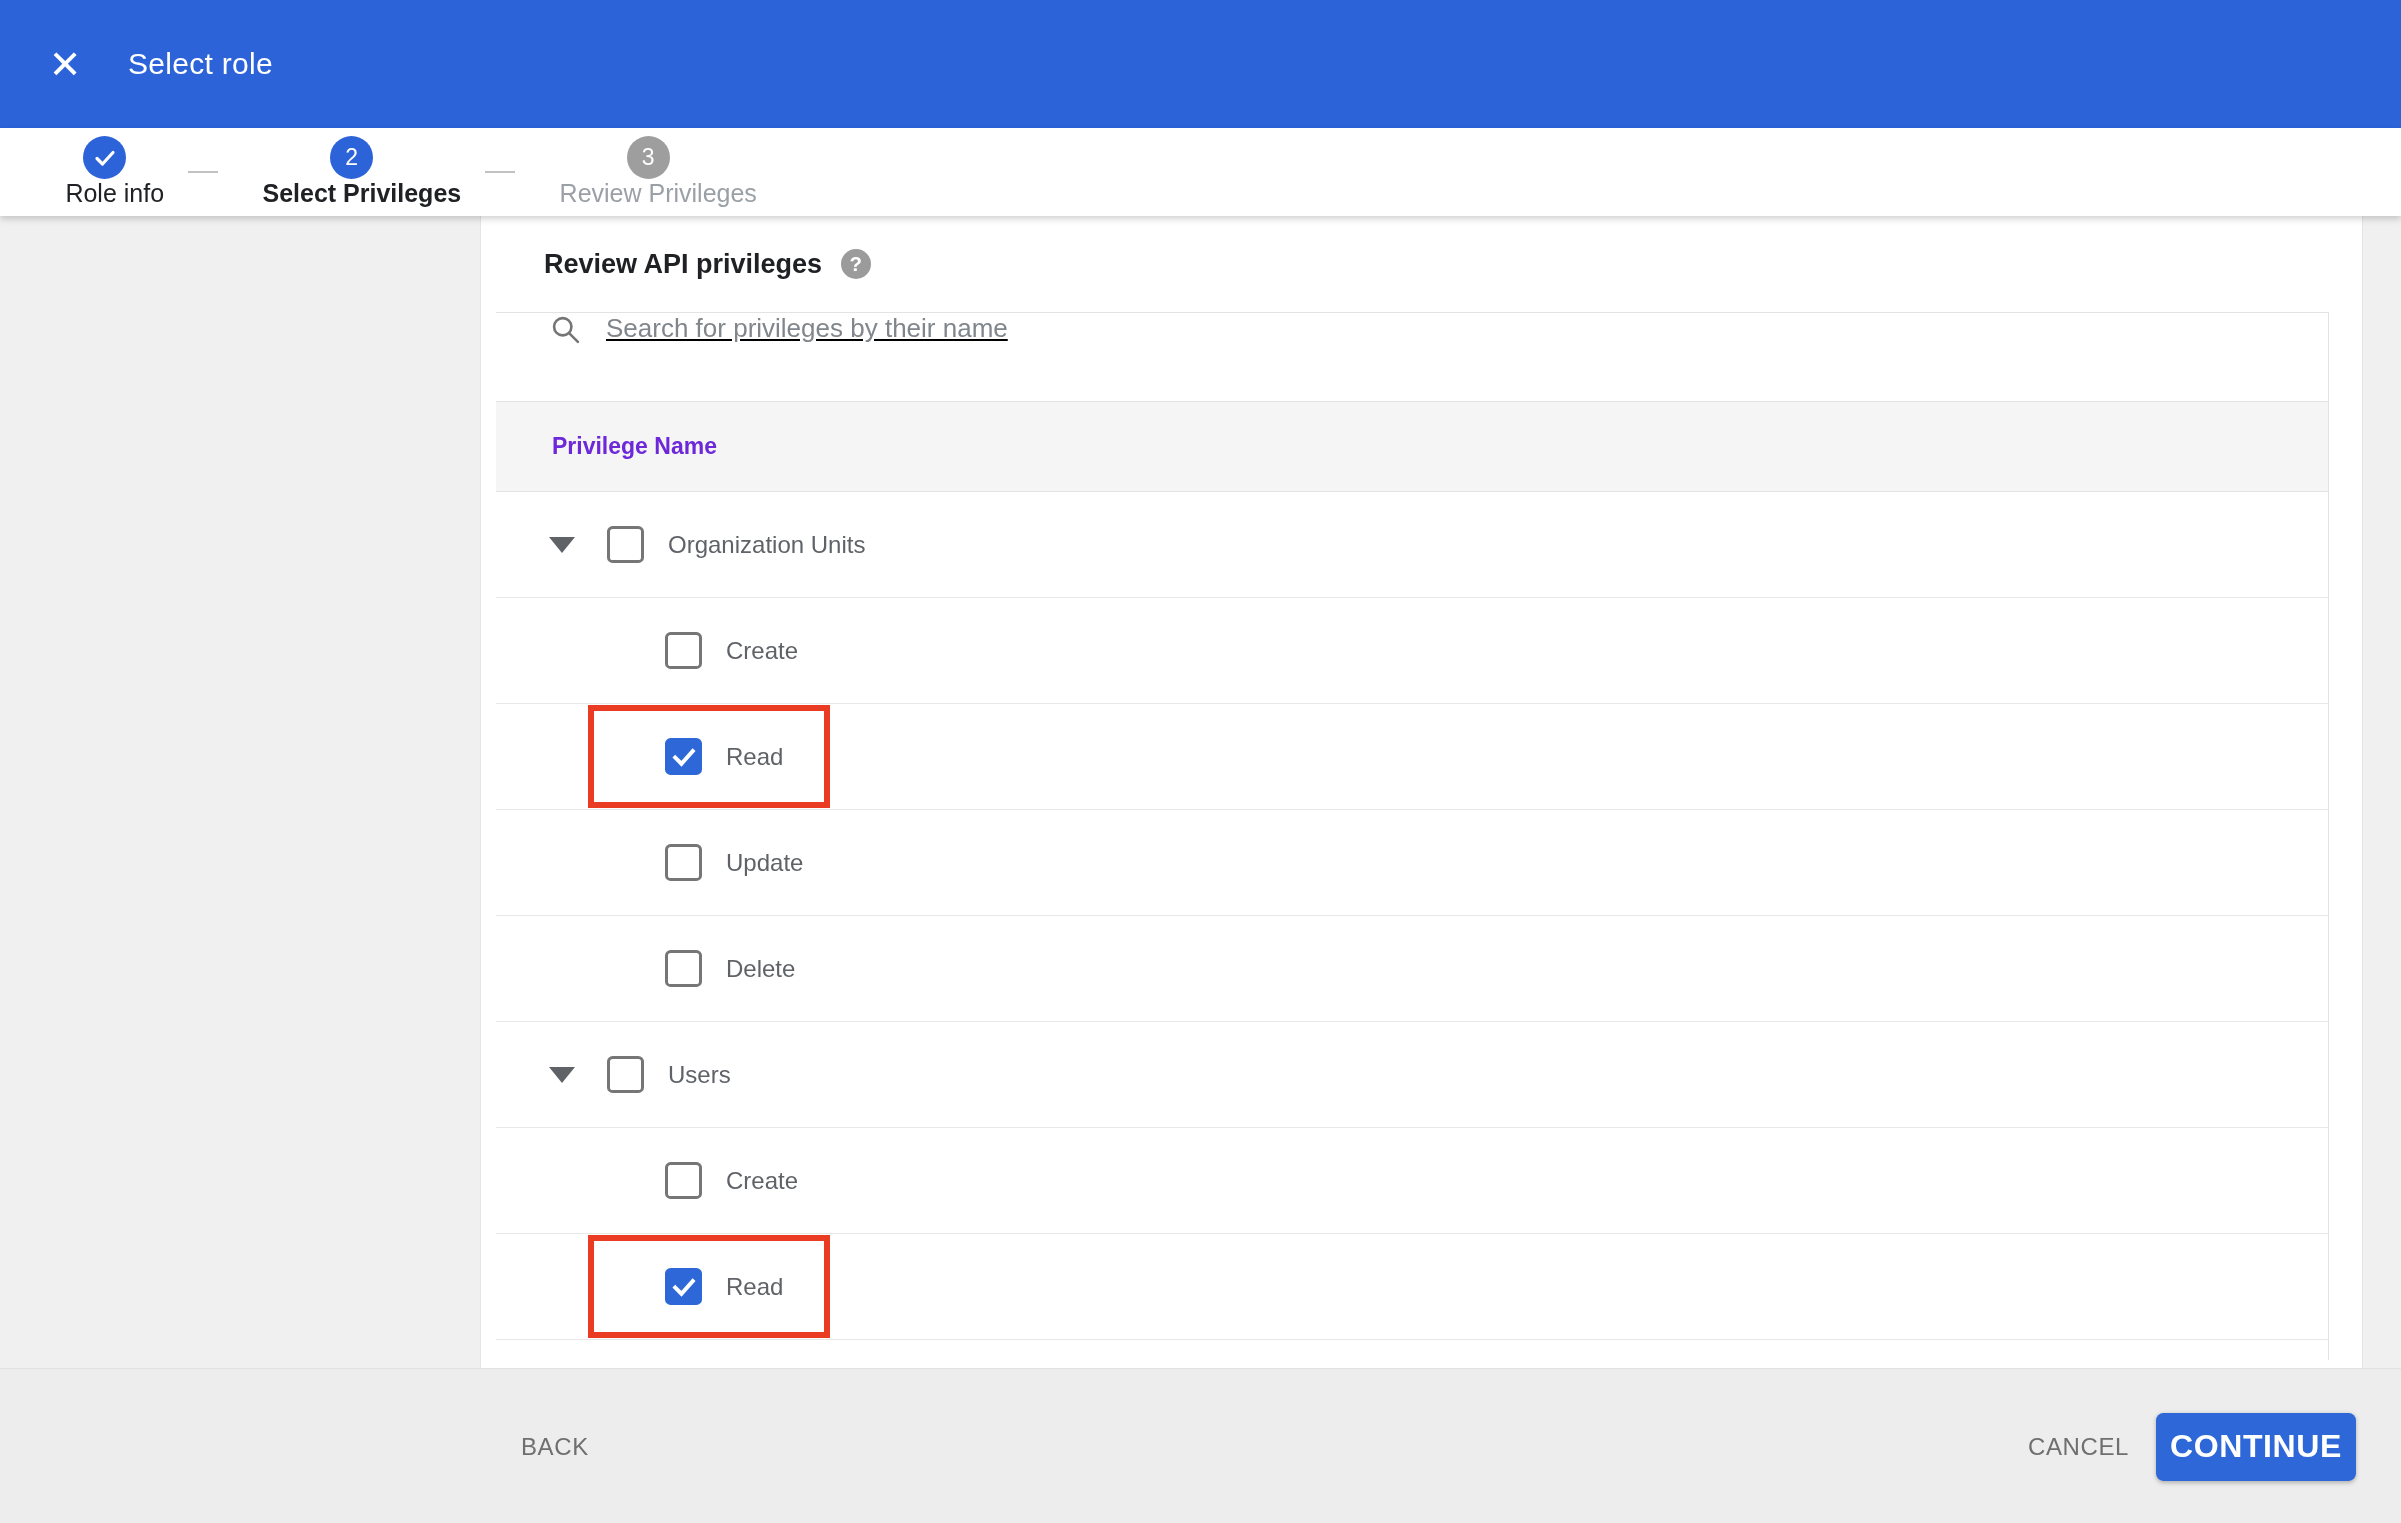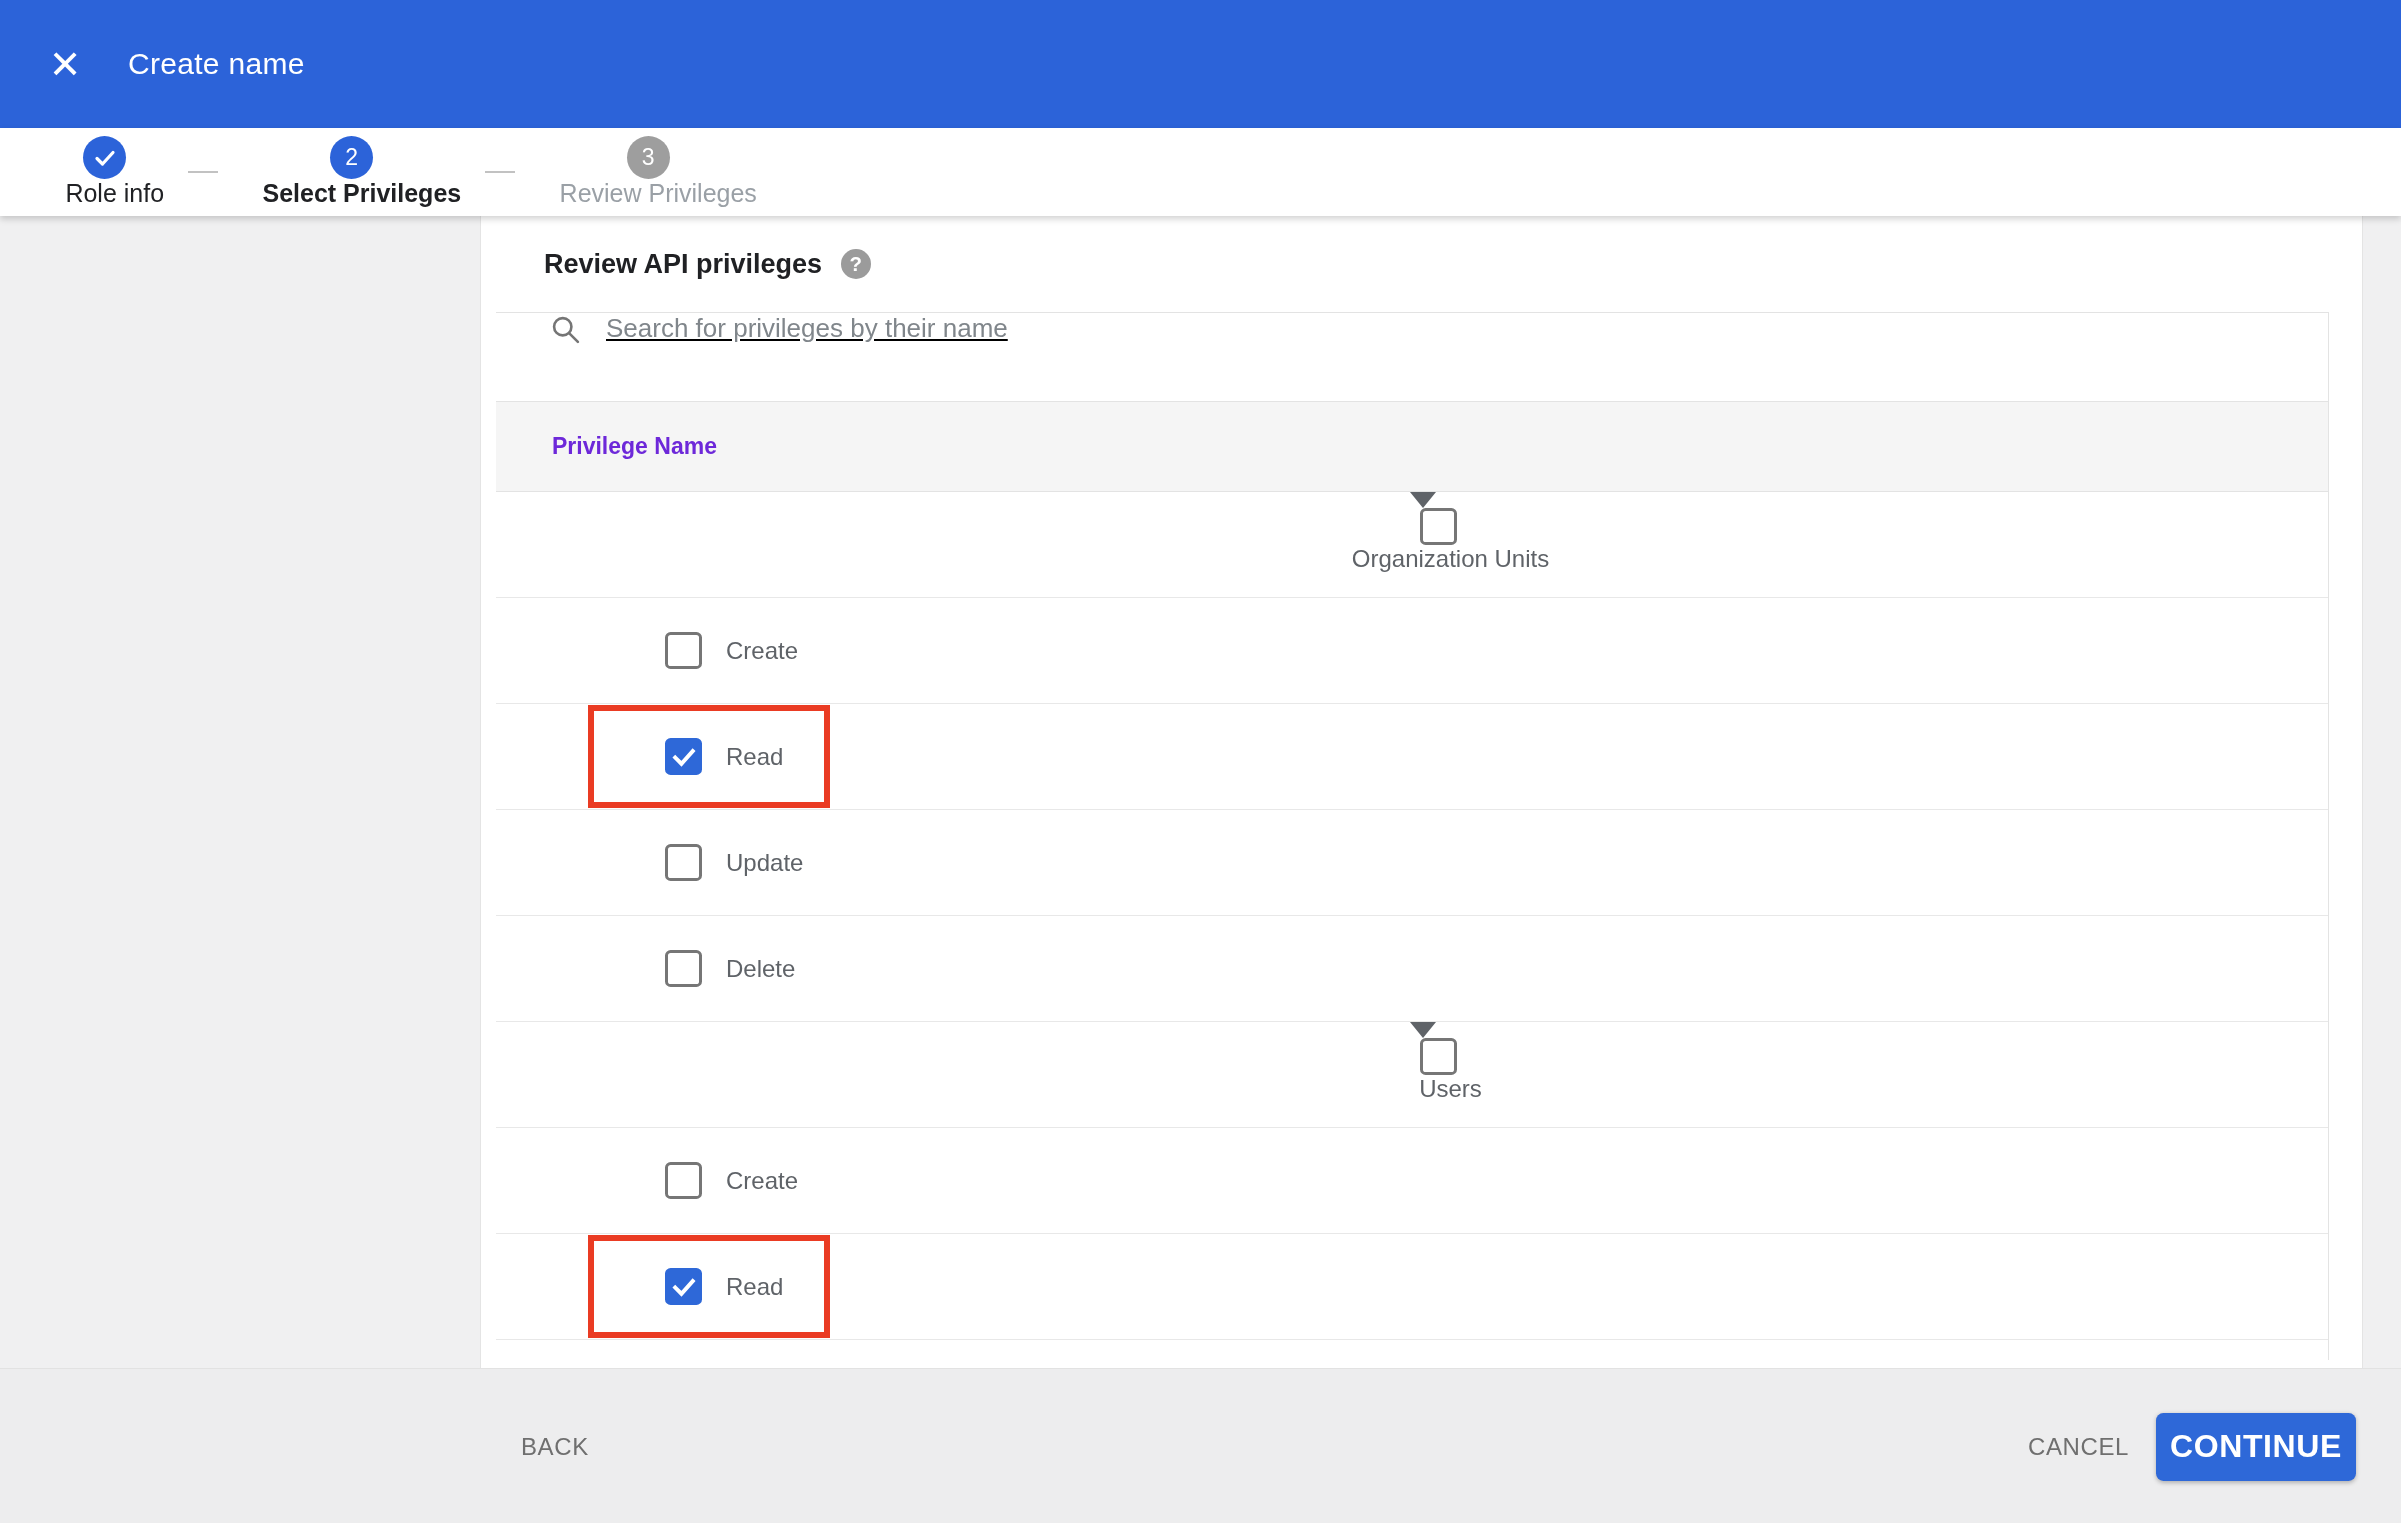--- a/index.html
+++ b/index.html
@@ -74,21 +74,21 @@
   .thead {
     height:90px; background:#f5f5f5; border-bottom:0.9px solid #e3e3e3;
     display:flex; align-items:center; padding-left:56px;
   }
   .thead-label { font-size:23px; font-weight:700; color:#6d28d9;text-align:right; }
 
   .row {
     height:106px; border-bottom:0.9px solid #e8e8e8;
     position:relative; display:flex; align-items:center;
   }
-  .row.group { padding-left:53px;flex-direction:column; }
+  .row.group { padding-left:53px; }
   .row.child { padding-left:169px; }
 
   .tri {
     width:0; height:0; cursor:pointer; flex:none;
     border-left:13px solid transparent; border-right:13px solid transparent;
     border-top:16px solid #5f6368; margin-right:32px;
   }
   .checkbox {
     width:37px; height:37px; border:3.7px solid #767676; border-radius:5.6px;
     background:#fff; cursor:pointer; flex:none;
@@ -126,21 +126,21 @@
     font-size:32px; font-weight:700; letter-spacing:0.6px; cursor:pointer;
     box-shadow:0 1.9px 4.6px rgba(0,0,0,.25);
     display:flex; align-items:center; justify-content:center;
   }
 </style>
 </head>
 <body>
 
 <header class="appbar">
   <div class="close-x">✕</div>
-  <div class="appbar-title">Create name</div>
+  <div class="appbar-title">Select role</div>
 </header>
 
 <nav class="stepper">
   <div class="step">
     <div class="step-circle done">
       <svg width="24" height="24" viewBox="0 0 24 24">
           <path d="M4 12.5 L9.5 18 L20 6.5" fill="none" stroke="#ffffff" stroke-width="3.2" stroke-linecap="round" stroke-linejoin="round"></path>
         </svg>
     </div>
     <div class="step-label">Role info</div>

